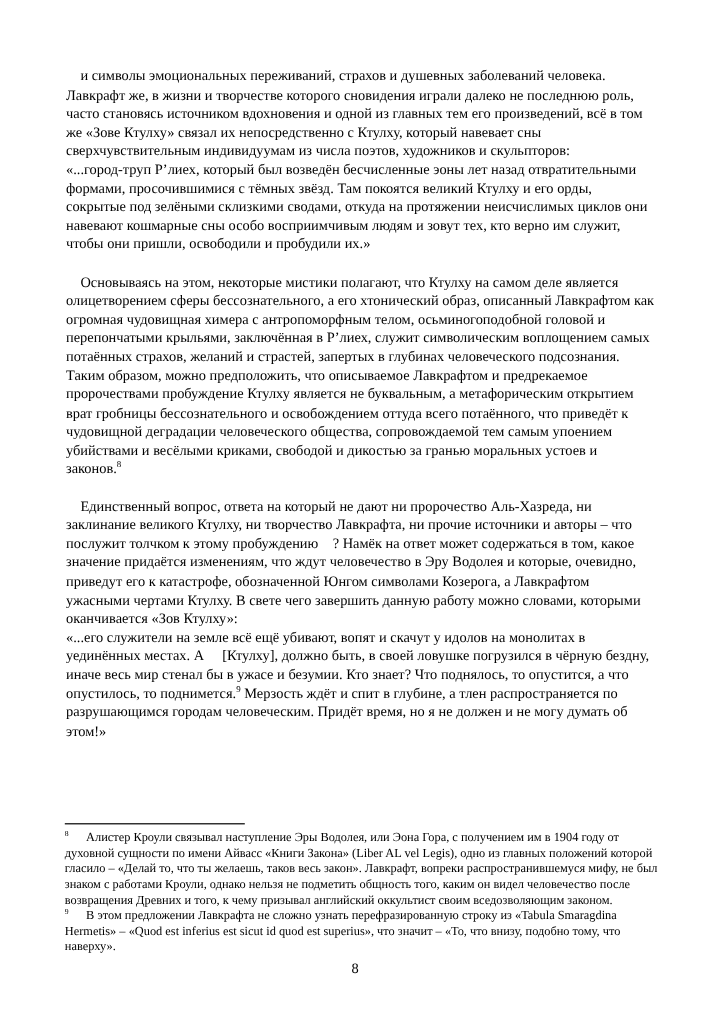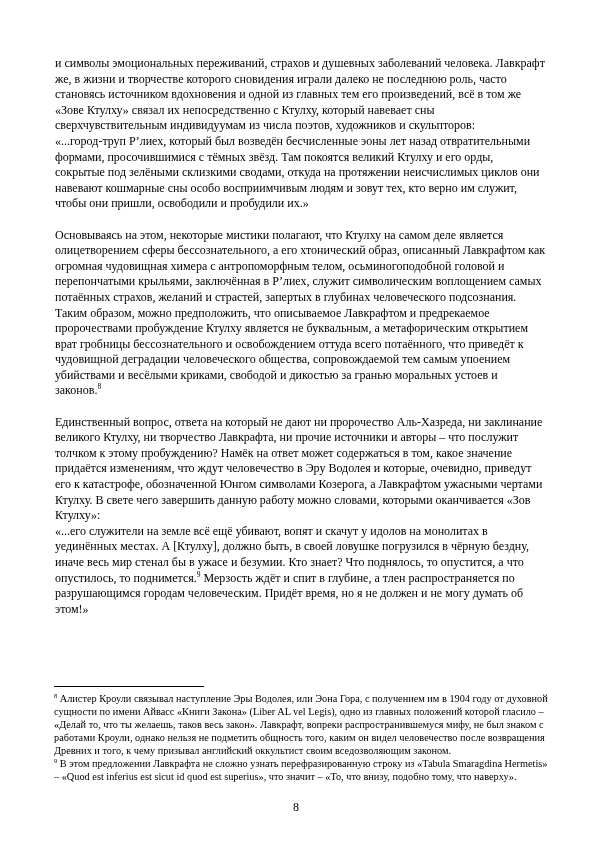--- a/index.html
+++ b/index.html
@@ -27,21 +27,21 @@
   }
   p.para {
     margin: 0;
     padding: 0;
   }
   
   p.para.body:not(:first-child) {
     margin-top: 15.6px;
   }
   .run-i { }
-  .run-n { font-style: normal; }
+  .run-n { font-style: normal; margin-left: 12px; }
   sup.run-sup {
     font-size: 0.62em;
     line-height: 0;
     vertical-align: super;
     font-style: normal;
   }
   .footnote-area {
     position: absolute;
     left: 54px;
     top: 686px;

